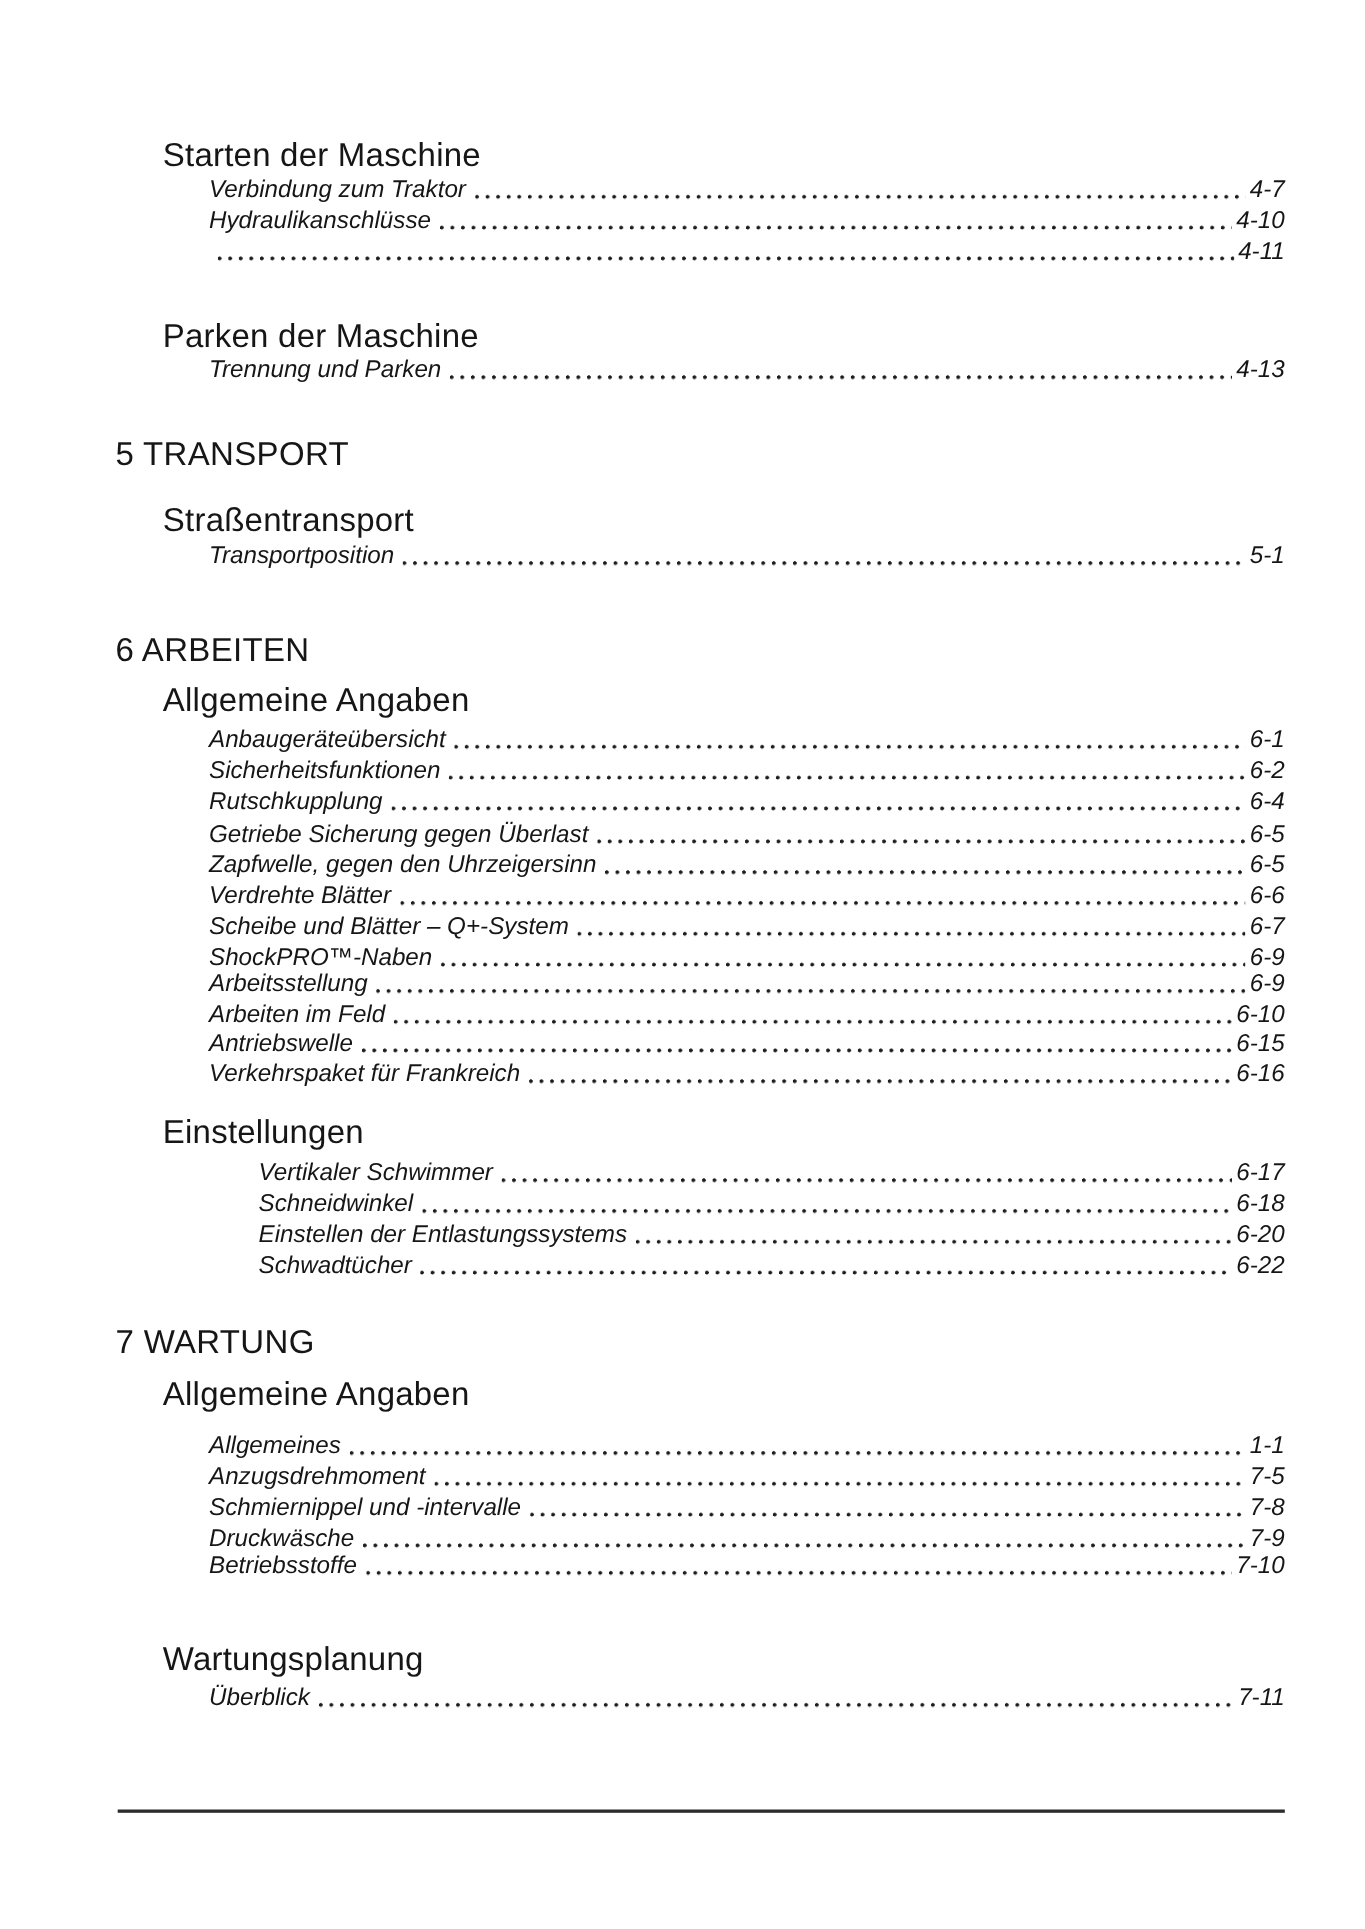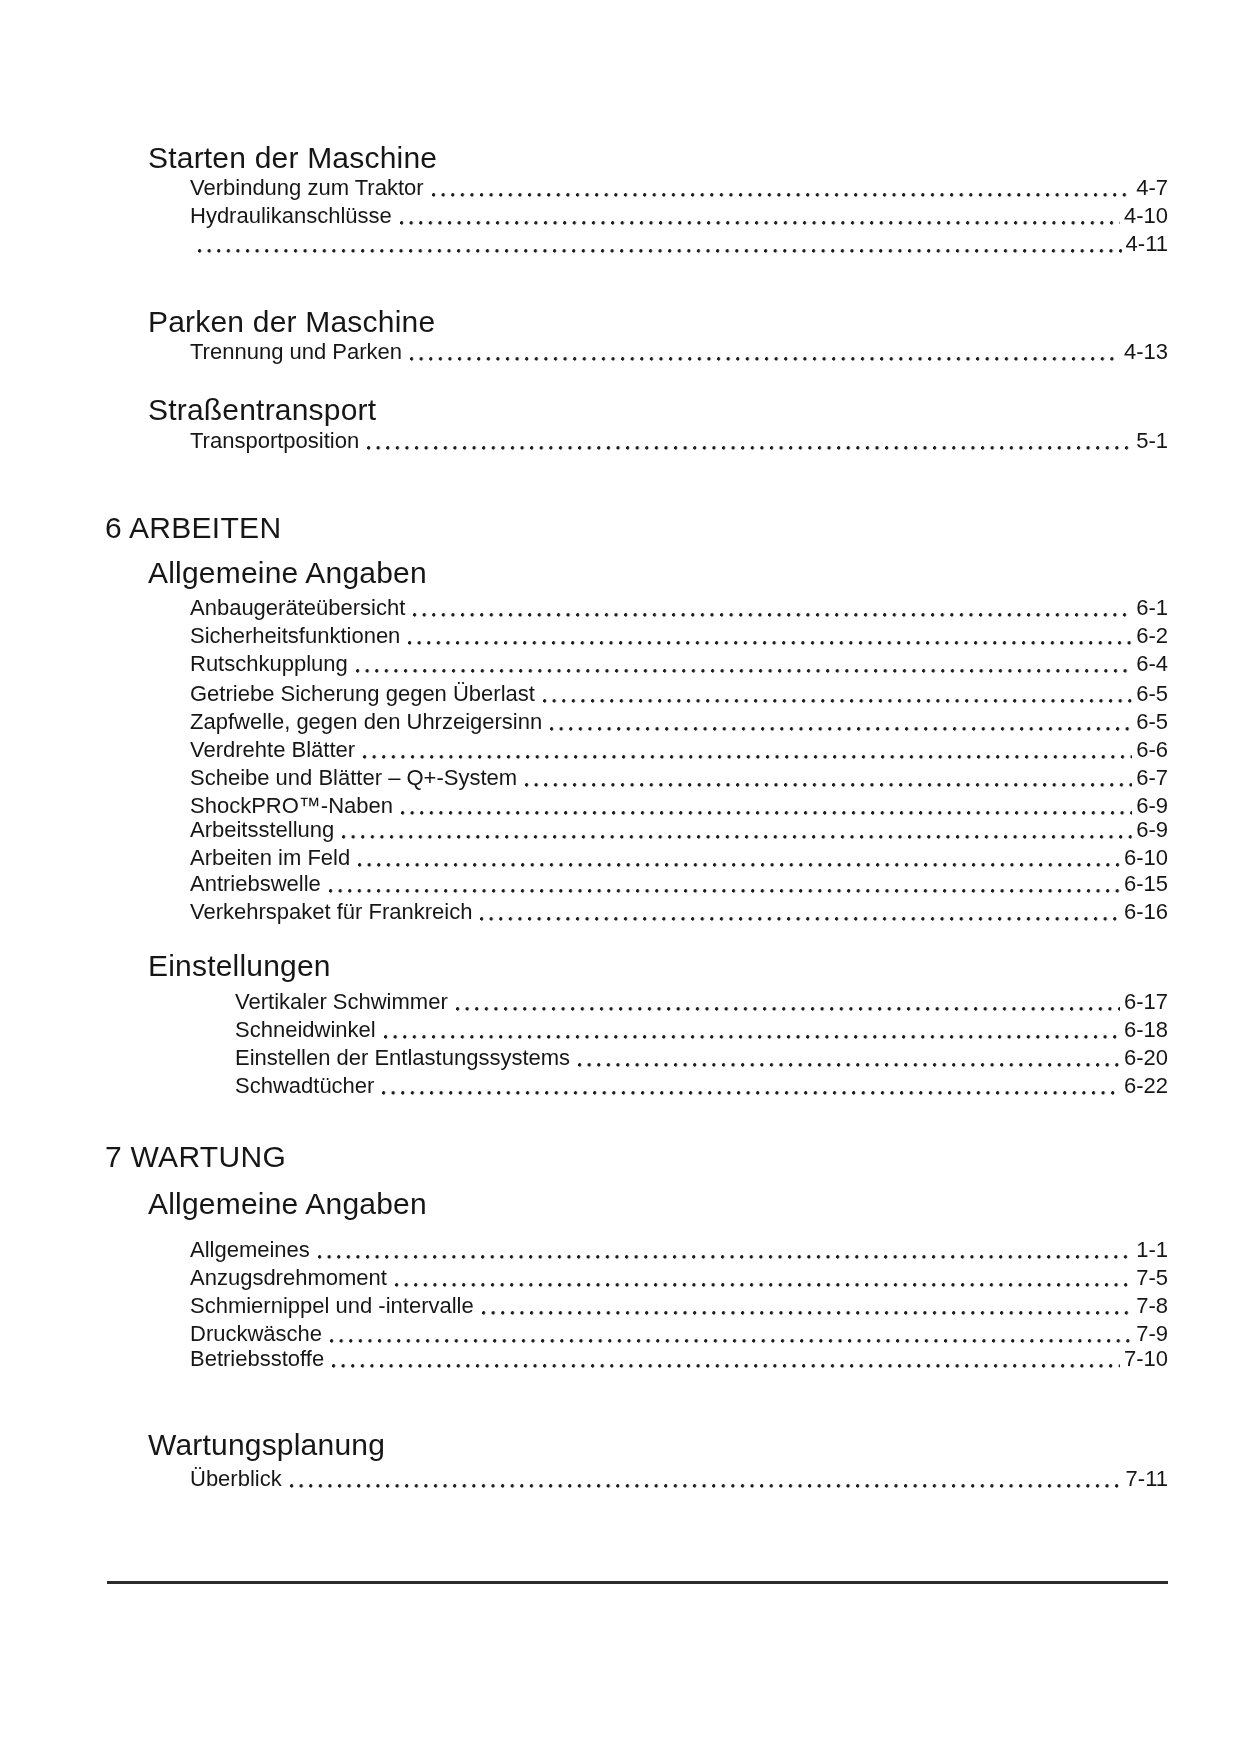--- a/index.html
+++ b/index.html
@@ -11,21 +11,21 @@
     width: 1241px;
     height: 1754px;
     position: relative;
     overflow: hidden;
     font-family: "Liberation Sans", "DejaVu Sans", sans-serif;
     color: #161616;
   }
   #toc-root {
     position: absolute;
     left: 105px;
-    top: 16px;
+    top: 0;
     width: 1063px;
   }
   .chapter-title {
     font-size: 30px;
     line-height: 32px;
     font-weight: 400;
     letter-spacing: 0.3px;
     white-space: nowrap;
   }
   .section-title {
@@ -36,20 +36,21 @@
     letter-spacing: 0.2px;
     white-space: nowrap;
   }
   .entry {
     display: flex;
     align-items: baseline;
     font-size: 22px;
     line-height: 28px;
     margin-left: 85px;
     white-space: nowrap;
+    font-style: italic;
   }
   .entry.sub {
     margin-left: 130px;
   }
   .entry .label {
     flex: 0 0 auto;
   }
   .entry .dots {
     flex: 1 1 auto;
     align-self: flex-end;
@@ -88,20 +89,21 @@
     <div class="entry">
       <span class="dots"></span>
       <span class="pagenum">4-11</span>
     </div>
     <div class="section-title" style="margin-top: 48px;">Parken der Maschine</div>
     <div class="entry">
       <span class="label">Trennung und Parken</span>
       <span class="dots"></span>
       <span class="pagenum">4-13</span>
     </div>
+    <div class="chapter-title" style="margin-top: 48px;">5 TRANSPORT</div>
     <div class="section-title" style="margin-top: 28px;">Straßentransport</div>
     <div class="entry" style="margin-top: 1px;">
       <span class="label">Transportposition</span>
       <span class="dots"></span>
       <span class="pagenum">5-1</span>
     </div>
     <div class="chapter-title" style="margin-top: 57px;">6 ARBEITEN</div>
     <div class="section-title" style="margin-top: 13px;">Allgemeine Angaben</div>
     <div class="entry" style="margin-top: 5px; justify-content: center;">
       <span class="label">Anbaugeräteübersicht</span>

